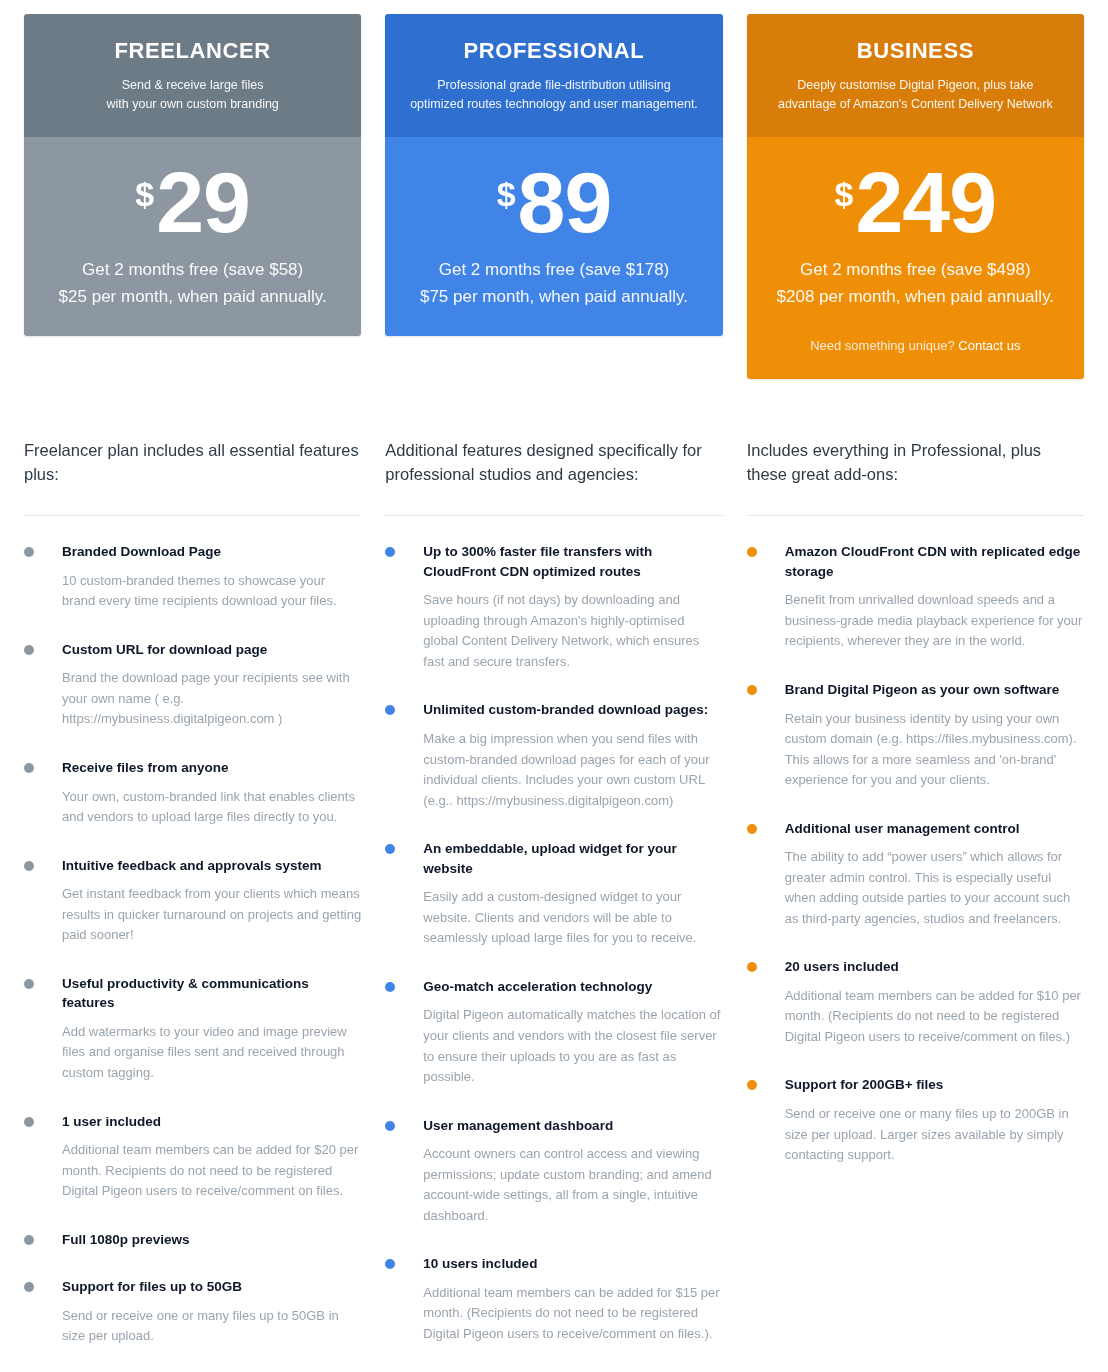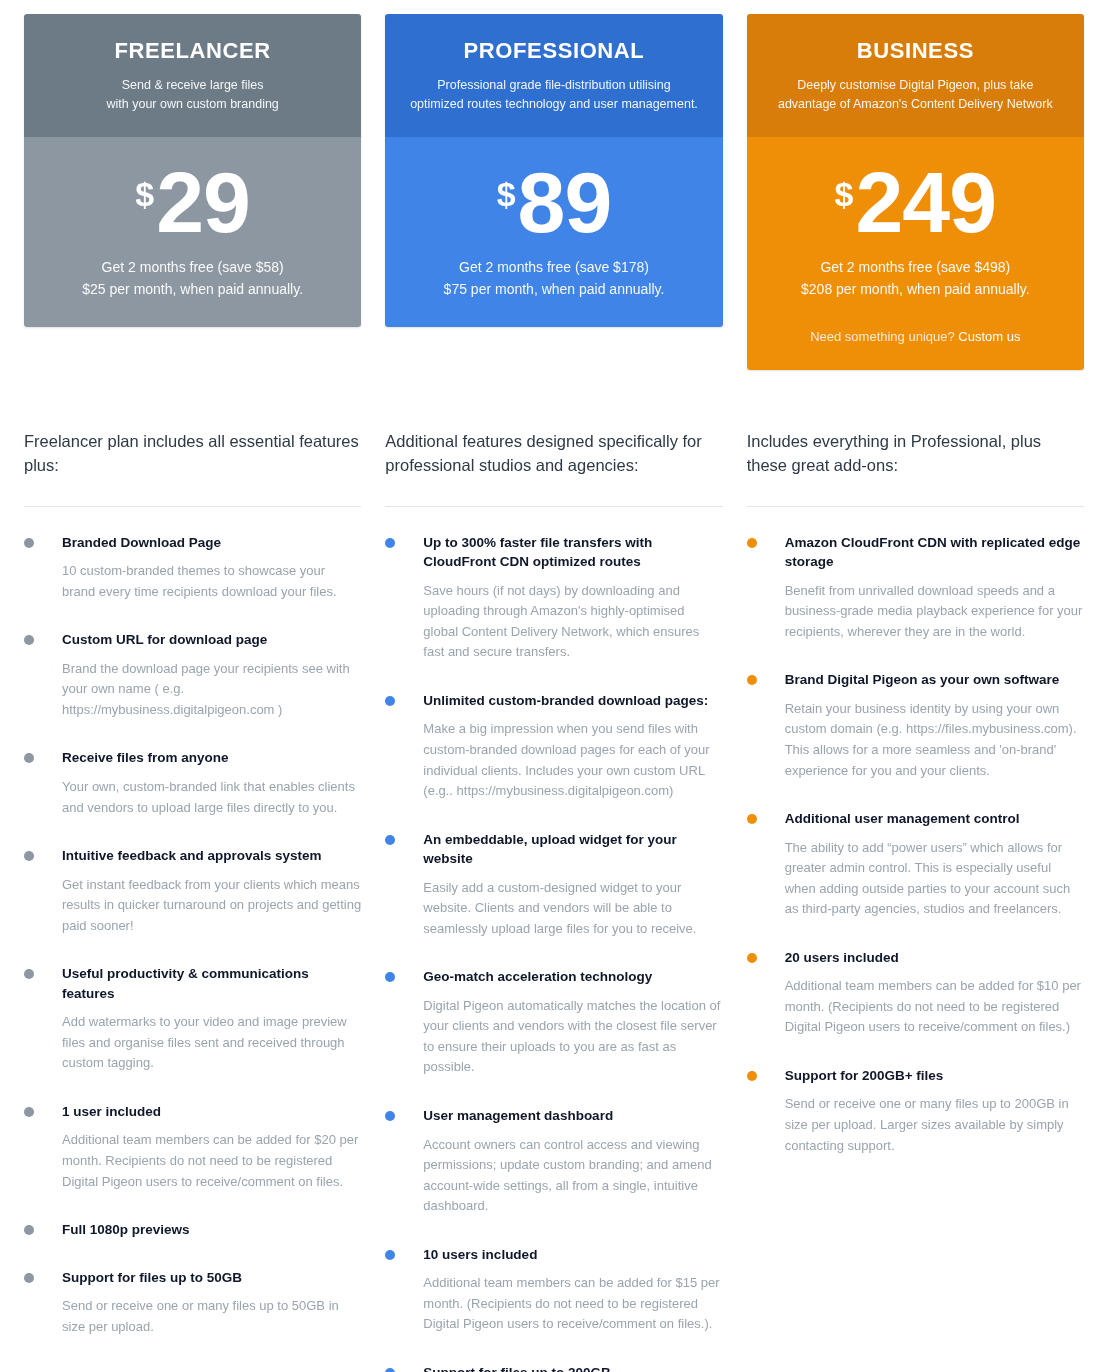--- a/index.html
+++ b/index.html
@@ -72,21 +72,21 @@
   }
 
   .amount {
     font-size: 86px;
     font-weight: bold;
     line-height: 0.92;
     letter-spacing: -1px;
   }
 
   .price-note {
-    font-size: 14px;
+    font-size: 17px;
     line-height: 1.6;
     color: rgba(255,255,255,0.95);
   }
 
   .contact-line {
     margin-top: 28px;
     font-size: 13px;
     color: rgba(255,255,255,0.82);
   }
 
@@ -193,21 +193,21 @@
         <div class="card-head" style="background: rgb(217, 125, 10);">
           <div class="card-title">BUSINESS</div>
           <div class="card-sub">Deeply customise Digital Pigeon, plus take<br>advantage of Amazon's Content Delivery Network</div>
         </div>
         <div class="card-body" style="background: rgb(239, 143, 8);">
           <div class="price-row">
             <span class="currency">$</span>
             <span class="amount">249</span>
           </div>
           <div class="price-note">Get 2 months free (save $498)<br>$208 per month, when paid annually.</div>
-          <div class="contact-line"><span>Need something unique? </span><a class="contact-link">Custom us</a></div>
+          <div class="contact-line"><span>Need something unique? </span><a class="contact-link">Contact us</a></div>
         </div>
       </div>
     </div>
 
   <div class="columns" id="columns">
       <div class="col">
         <div class="col-heading">Freelancer plan includes all essential features plus:</div>
         <div class="divider"></div>
         <ul class="features">
           <li class="feature">

